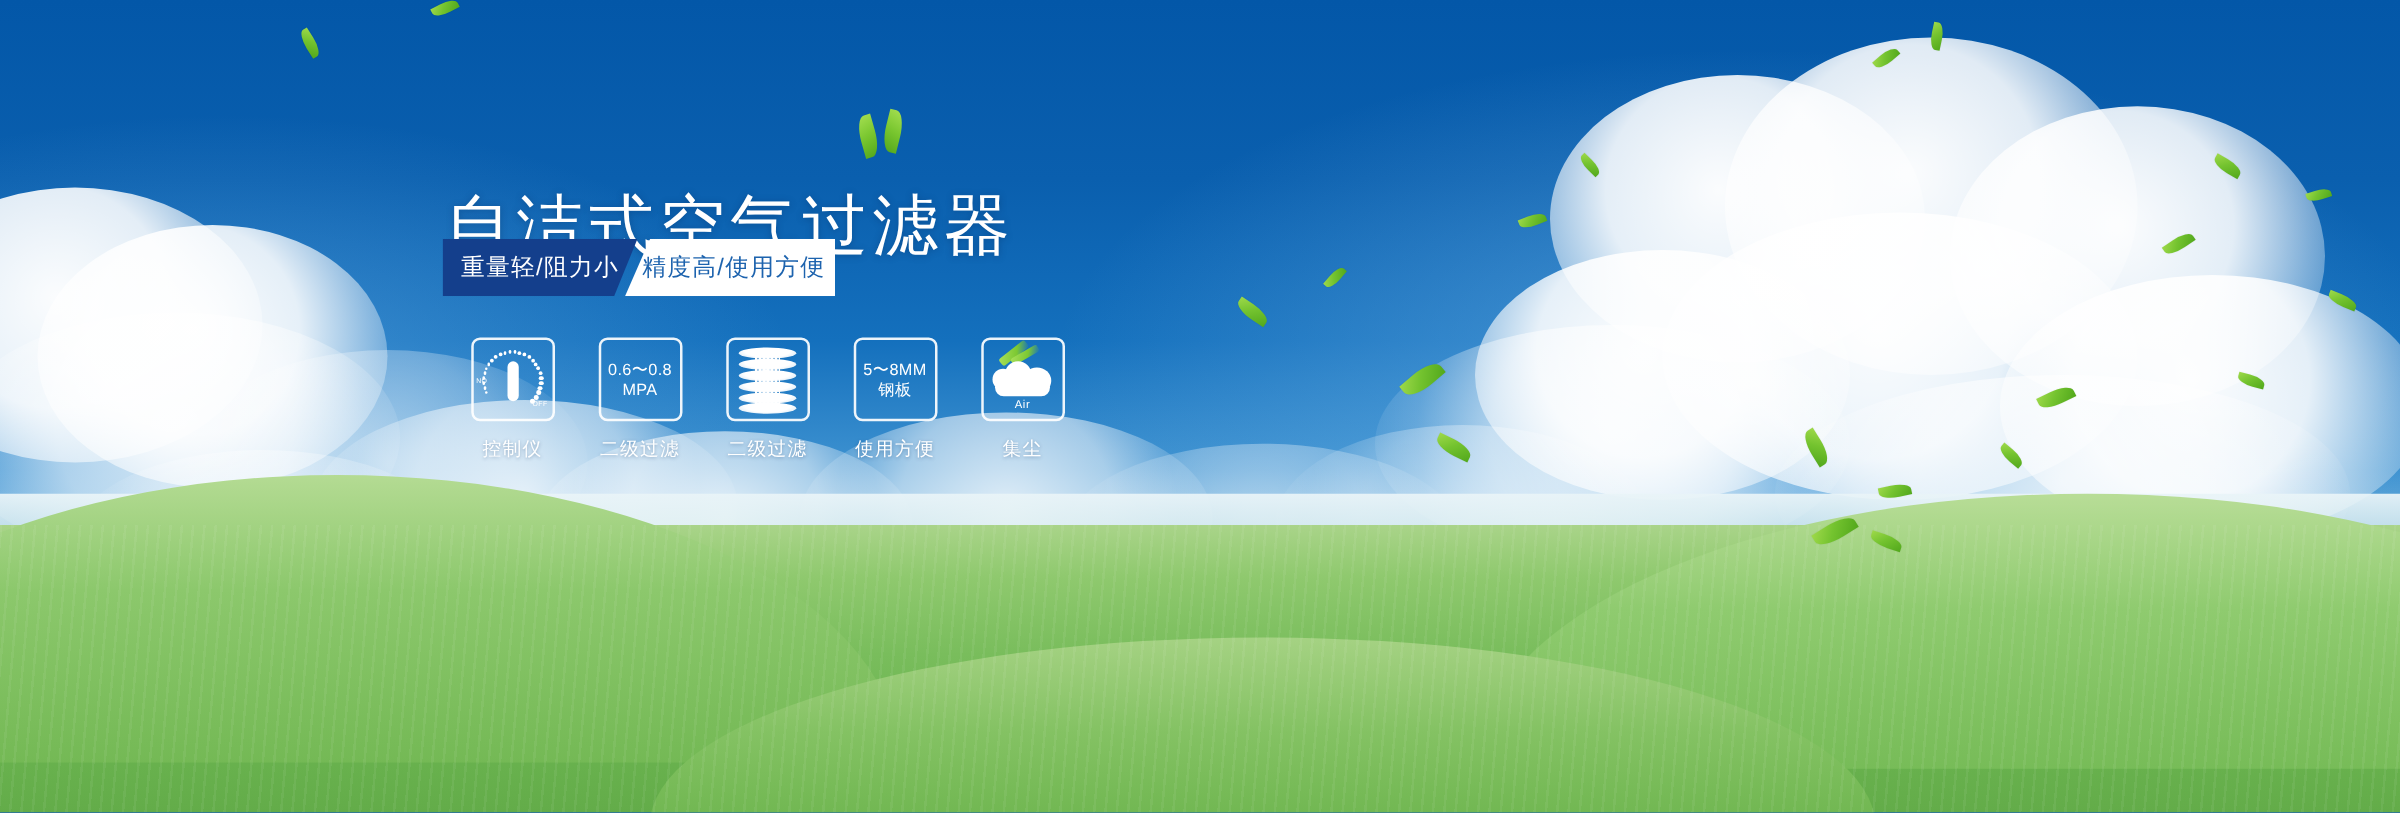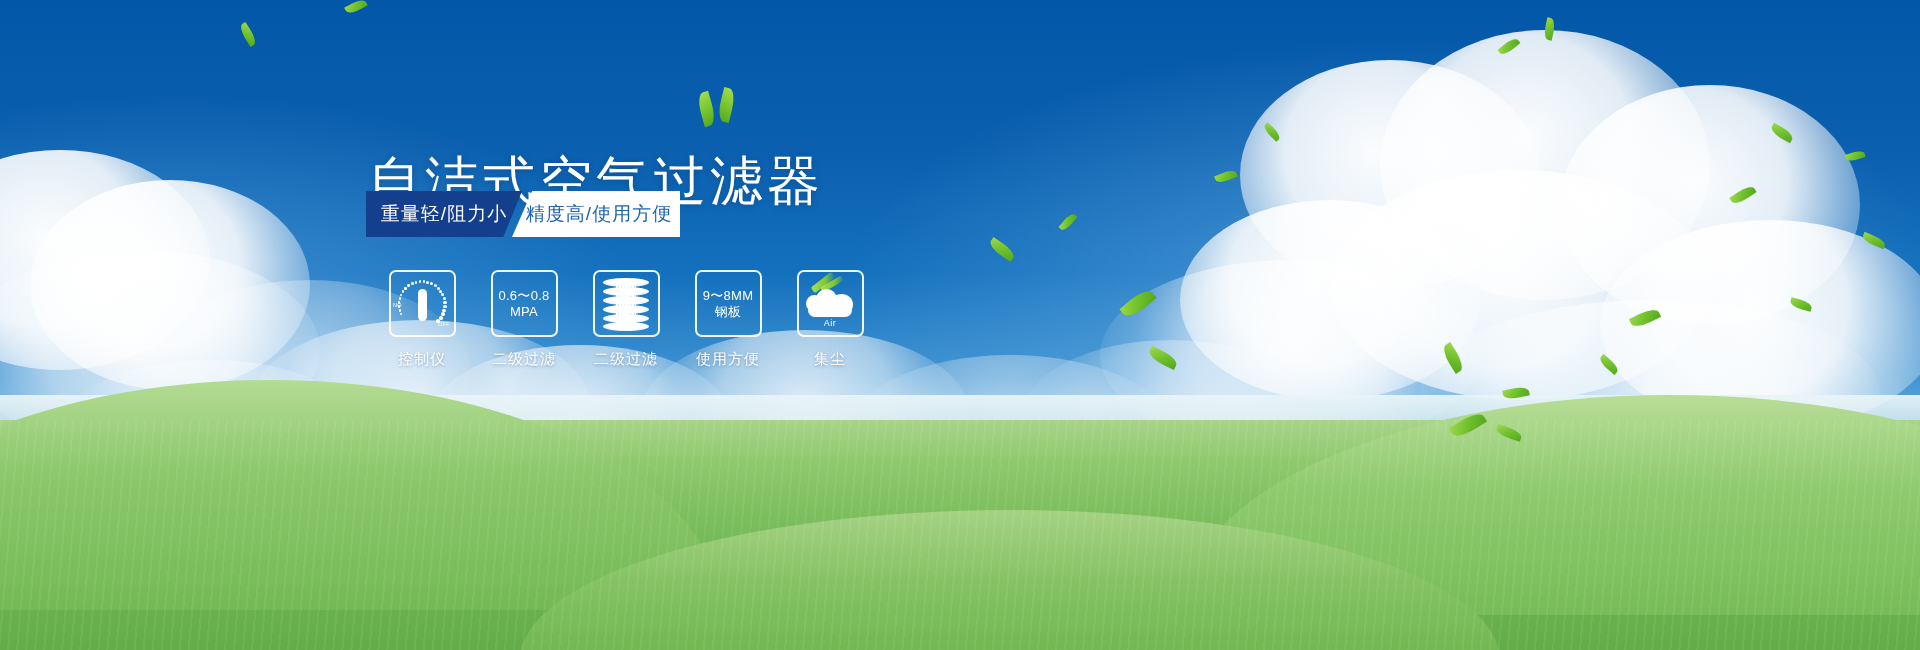--- a/index.html
+++ b/index.html
@@ -47,21 +47,21 @@
     position:absolute;left:0;bottom:165px;width:1920px;height:90px;
     background:linear-gradient(to bottom, rgba(233,244,248,.95) 0%, rgba(222,240,236,.6) 45%, rgba(190,225,185,0) 100%);
   }
 
   
   .leaf{position:absolute;border-radius:0 60% 0 60%;
         background:linear-gradient(135deg,#9ed94a 0%,#74c32f 45%,#52a81c 100%);
         box-shadow:0 0 1px rgba(0,0,0,.12);}
 
   
-  .content{position:absolute;left:16px;top:0;width:1812px;height:650px;}
+  .content{position:absolute;left:4px;top:0;width:1812px;height:650px;}
 
   .title{
     position:absolute;left:352px;top:118px;
     color:#ffffff;font-size:53px;letter-spacing:4px;line-height:1;
     font-weight:300;white-space:nowrap;
     text-shadow:0 1px 6px rgba(0,40,90,.35);
   }
   .title-sprout{position:absolute;left:682px;top:88px;width:44px;height:42px;}
   .title-sprout span{
     position:absolute;width:13px;height:34px;border-radius:60% 0 60% 0;
@@ -256,21 +256,21 @@
             <div class="ring" style="top:36px;"></div>
             <div class="ring" style="top:44px;"></div>
           </div>
         </div>
         <div class="flabel">二级过滤</div>
       </div>
 
       <div class="feature">
         <div class="fbox">
           <div class="txt">
-            <div>9〜8MM</div>
+            <div>5〜8MM</div>
             <div>钢板</div>
           </div>
         </div>
         <div class="flabel">使用方便</div>
       </div>
 
       <div class="feature">
         <div class="fbox">
           <div class="cld">
             <div class="ray" style="left:6px;top:-2px;width:26px;height:7px;transform:rotate(-38deg);"></div>

